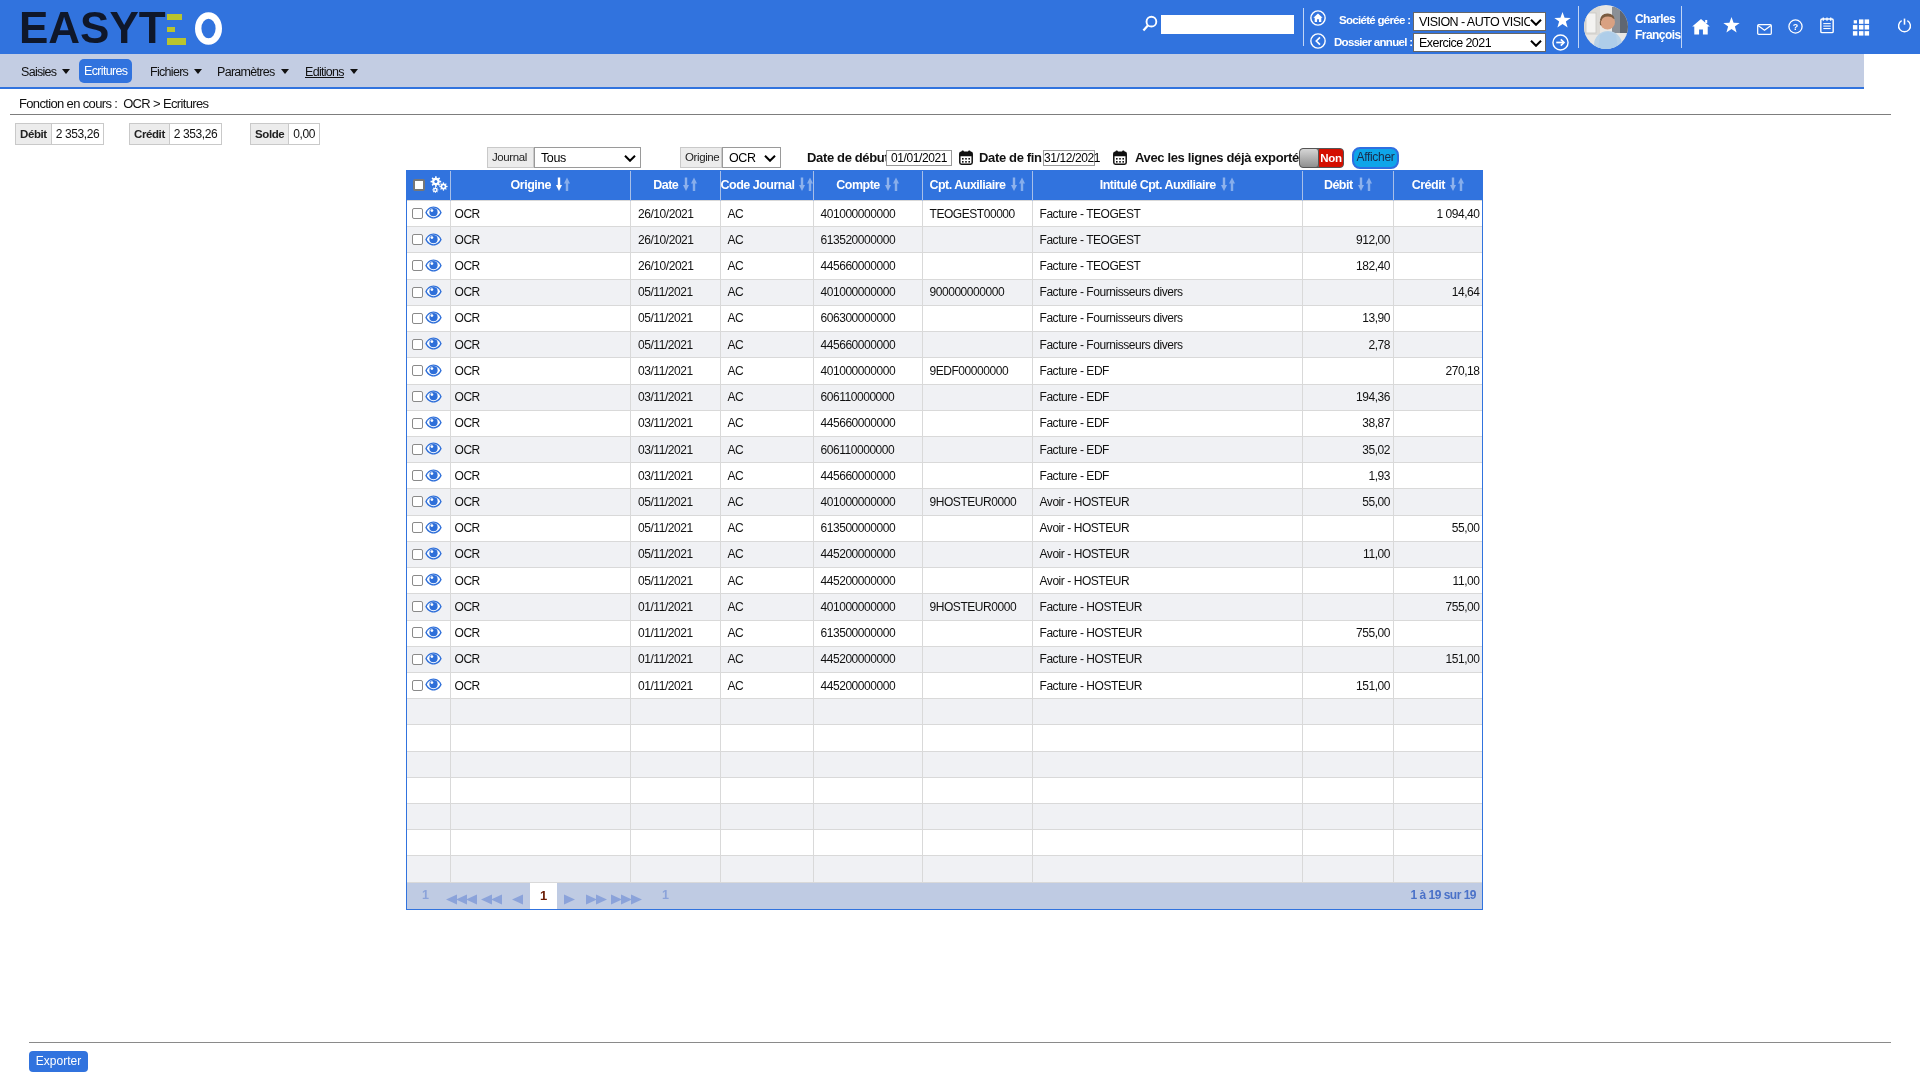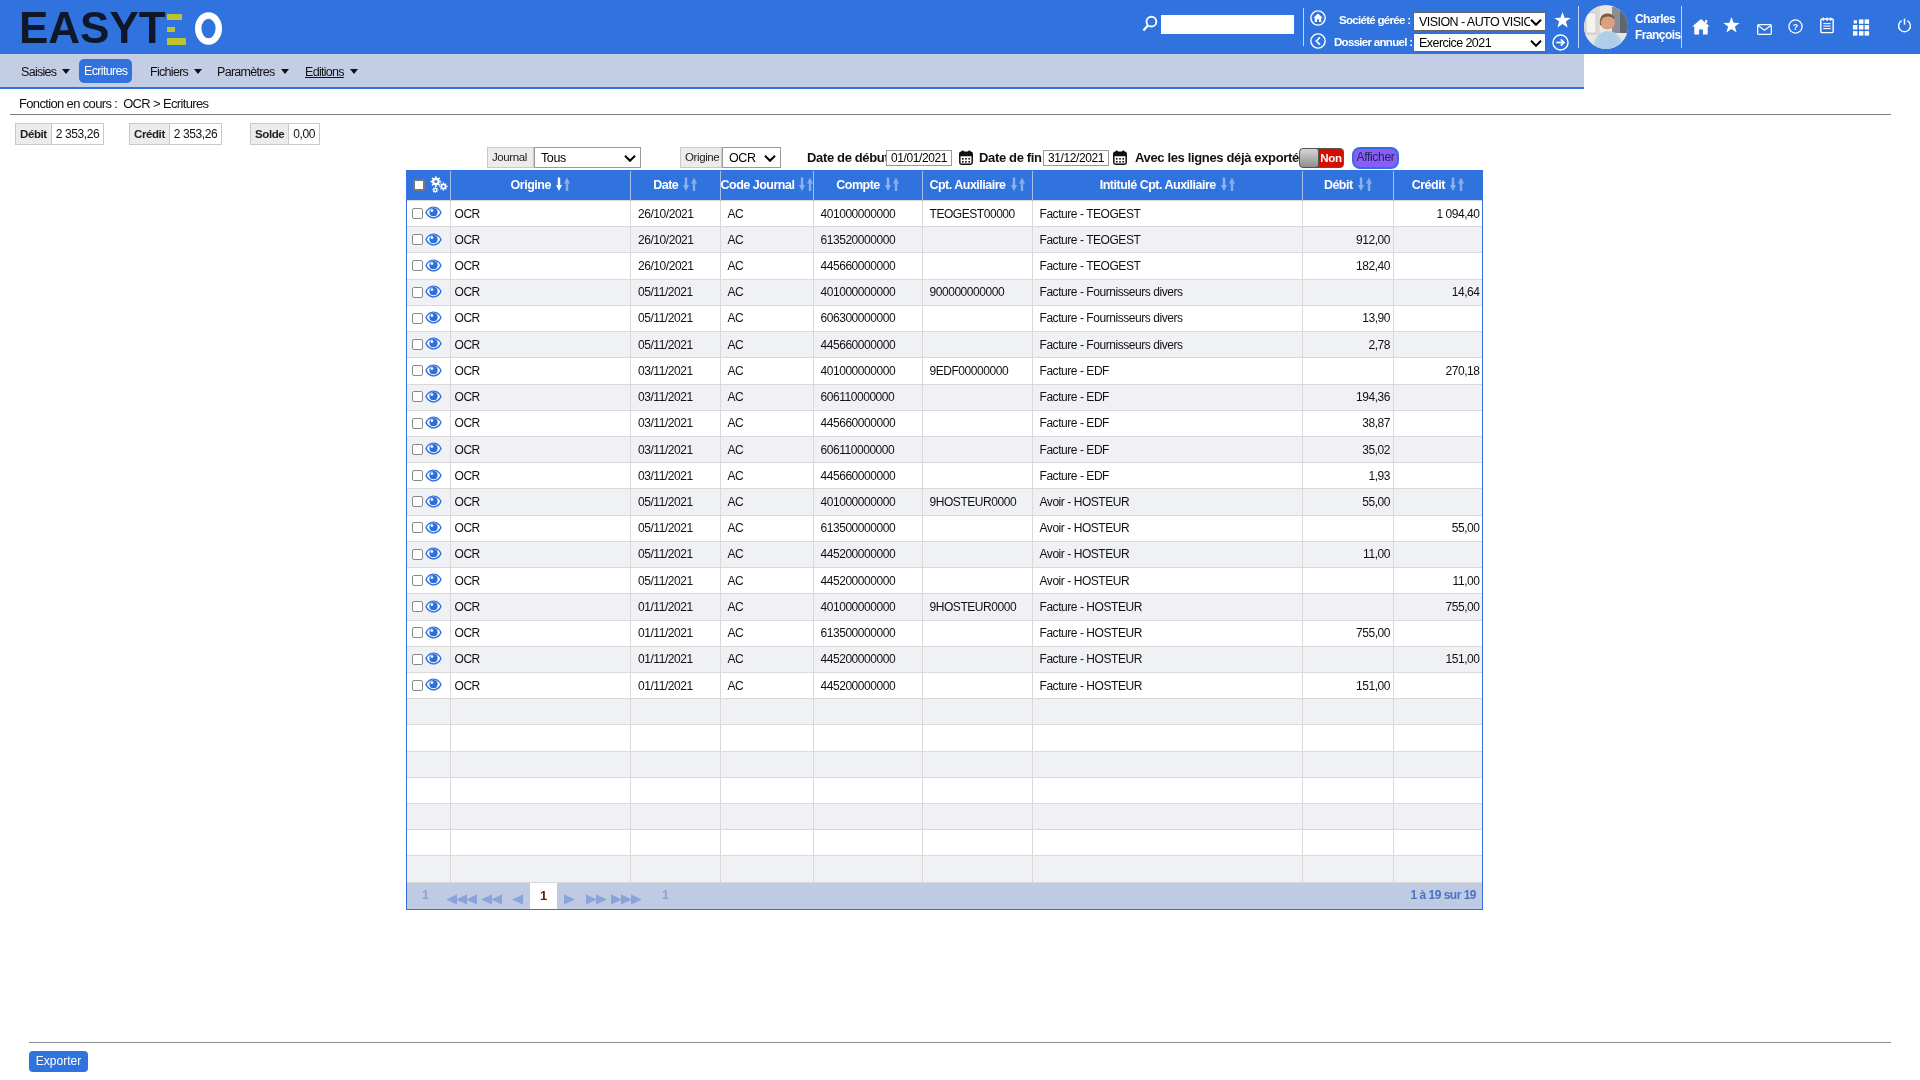--- a/index.html
+++ b/index.html
@@ -13,21 +13,21 @@
   #logoE { display:inline-block; width:20px; height:31px; position:relative; margin:2.5px 3px 0 1px; }
   #logoE div { position:absolute; left:0; background:#b9c42e; }
 
   #searchbox { width:133px; height:19px; background:#fff; }
   .vdiv { position:absolute; width:1px; background:rgba(255,255,255,.7); }
   .toplabel { color:#fff; font-weight:bold; font-size:11.5px; letter-spacing:-0.7px; line-height:19px; }
   .topselbox { height:19px; background:#fff; border:1px solid #666; font-size:12.5px; display:flex; align-items:center; justify-content:space-between; padding:0 3px 0 5px; color:#000; white-space:nowrap; overflow:hidden; letter-spacing:-0.55px; }
   .tseltxt { overflow:hidden; }
   #username { color:#fff; font-weight:bold; font-size:12px; letter-spacing:-0.55px; line-height:16px; }
 
-  #menubar { position:absolute; left:0; top:54px; width:1584px; height:35px; background:#c3cde3; border-bottom:2.5px solid #3173de; }
+  #menubar { position:absolute; left:0; top:54px; width:1864px; height:35px; background:#c3cde3; border-bottom:2.5px solid #3173de; }
   .mitem { position:absolute; top:7px; height:22px; line-height:22px; font-size:12.5px; letter-spacing:-0.7px; color:#111; }
   .caret { display:inline-block; width:0; height:0; border-left:4.5px solid transparent; border-right:4.5px solid transparent; border-top:5px solid #111; vertical-align:middle; margin-left:6px; margin-top:-2px; }
   #mEcr { position:absolute; left:79px; top:5px; background:#3173de; color:#fff; border-radius:5px; padding:0 5px; height:24px; line-height:24px; font-size:12.5px; letter-spacing:-0.65px; }
 
   #crumb { position:absolute; left:19px; top:96px; font-size:13px; letter-spacing:-0.65px; color:#111; }
   #hr1 { position:absolute; left:10px; top:114px; width:1881px; height:1px; background:#7d7d7d; }
 
   .totgrp { position:absolute; top:123px; height:22px; display:flex; font-size:12.5px; letter-spacing:-0.4px; }
   .totlab { background:#ececec; border:1px solid #c9c9c9; padding:0 4px; line-height:20px; font-weight:bold; color:#222; font-size:11.5px; }
   .totval { background:#fff; border:1px solid #c9c9c9; border-left:none; padding:0 4px; line-height:20px; color:#111; font-size:12px; }
@@ -36,21 +36,21 @@
   #filters > div { position:absolute; top:0; }
   .flab { background:#ececec; border:1px solid #c9c9c9; height:21px; line-height:19px; padding:0 4px; color:#222; letter-spacing:-0.4px; font-size:11.5px; }
   .fselbox { height:21px; background:#fff; border:1px solid #9a9a9a; display:flex; align-items:center; justify-content:space-between; padding:0 4px 0 6px; color:#000; letter-spacing:-0.4px; }
   .finputbox { top:2.5px !important; height:16px; background:#fff; border:1px solid #9a9a9a; line-height:14px; padding:0; text-align:center; color:#000; letter-spacing:-0.4px; font-size:12px; }
   .fbold { font-weight:bold; color:#111; line-height:21px; font-size:13px; letter-spacing:-0.35px; }
   .chev { display:inline-flex; margin-top:2px; }
 
   #toggle { position:absolute; left:1299px; top:148px; width:45px; height:20px; border:1px solid #555; border-radius:4px; overflow:hidden; display:flex; background:#666; }
   #tknob { width:19px; height:100%; background:linear-gradient(#d6d6d6,#8f8f8f); border-right:1px solid #555; border-radius:3px; }
   #tnon { flex:1; background:#d40f00; color:#fff; font-weight:bold; font-size:11.5px; text-align:center; line-height:19px; letter-spacing:-0.3px; }
-  #afficher { position:absolute; left:1352px; top:147px; width:47px; height:22px; background:#8b5cf6; border:2px solid #2f6fe0; border-radius:8px; color:#1a2a4a; font-size:12px; letter-spacing:-0.3px; text-align:center; line-height:17px; }
+  #afficher { position:absolute; left:1352px; top:147px; width:47px; height:22px; background:#0ea5e9; border:2px solid #2f6fe0; border-radius:8px; color:#1a2a4a; font-size:12px; letter-spacing:-0.3px; text-align:center; line-height:17px; }
 
   #tablewrap { position:absolute; left:406px; top:169.5px; width:1077px; border:1px solid #3173de; }
   table { border-collapse:collapse; table-layout:fixed; width:1075px; font-size:12px; letter-spacing:-0.45px; }
   th { background:#3173de; color:#fff; font-weight:bold; height:30px; border-right:1px solid #a8bfe8; text-align:center; font-size:12.5px; letter-spacing:-0.5px; padding:0; white-space:nowrap; overflow:hidden; }
   th:last-child { border-right:none; }
   td { height:26.23px; border:1px solid #d9d9d9; padding:0 7px; color:#111; overflow:hidden; white-space:nowrap; }
   td:first-child { border-left:none; }
   td:last-child { border-right:none;margin-left:32px; }
   tr.odd  td { background:#fff; }
   tr.even td { background:#f0f1f4; }
@@ -248,21 +248,21 @@
         <g fill="#111">
           <rect x="3" y="8" width="1.6" height="1.6"></rect>
           <rect x="6.2" y="8" width="1.6" height="1.6"></rect>
           <rect x="9.4" y="8" width="1.6" height="1.6"></rect>
           <rect x="3" y="11" width="1.6" height="1.6"></rect>
           <rect x="6.2" y="11" width="1.6" height="1.6"></rect>
           <rect x="9.4" y="11" width="1.6" height="1.6"></rect>
         </g>
       </svg></span>
 <div class="fbold" style="left:979px;">Date de fin :</div>
-<div class="finputbox" style="left:1043px; width:66px;">31/12/2021</div>
+<div class="finputbox" style="left:1043px; width:52px;">31/12/2021</div>
 <span class="abs" style="left:1113px; top:3px;"><svg width="14" height="15" viewBox="0 0 14 15">
         <rect x="0.8" y="2.2" width="12.4" height="12" rx="1.6" fill="none" stroke="#111" stroke-width="1.5"></rect>
         <path d="M0.8 3.8 a1.6 1.6 0 0 1 1.6-1.6 h9.2 a1.6 1.6 0 0 1 1.6 1.6 v2.4 h-12.4 z" fill="#111"></path>
         <rect x="2.6" y="0.4" width="2.2" height="3.2" rx="0.8" fill="#111"></rect>
         <rect x="9.2" y="0.4" width="2.2" height="3.2" rx="0.8" fill="#111"></rect>
         <g fill="#111">
           <rect x="3" y="8" width="1.6" height="1.6"></rect>
           <rect x="6.2" y="8" width="1.6" height="1.6"></rect>
           <rect x="9.4" y="8" width="1.6" height="1.6"></rect>
           <rect x="3" y="11" width="1.6" height="1.6"></rect>

